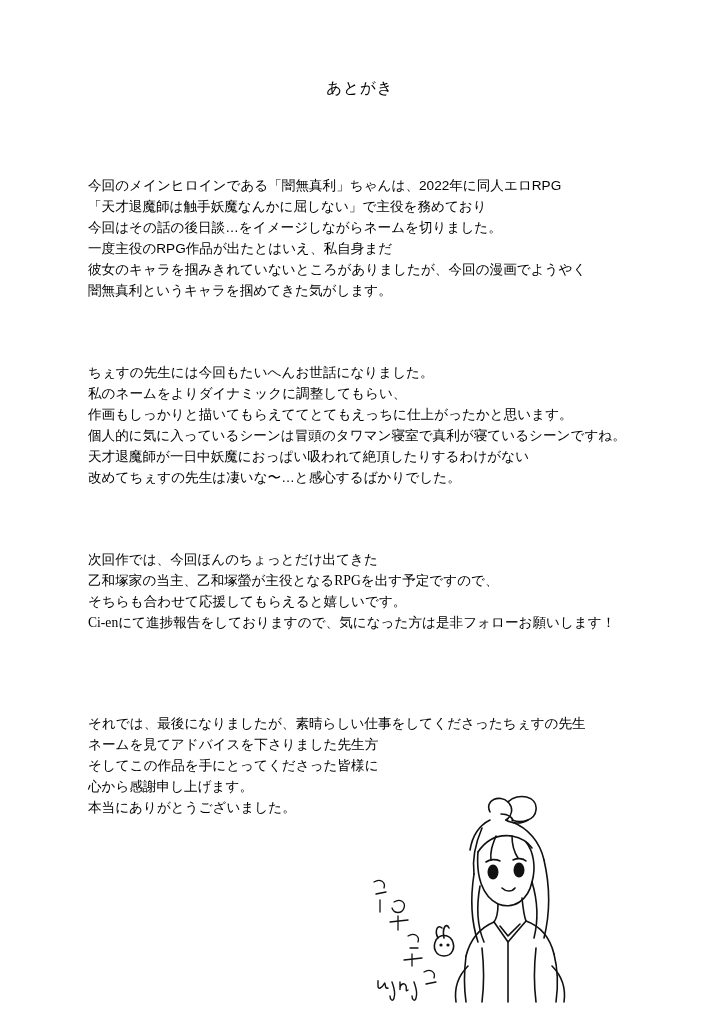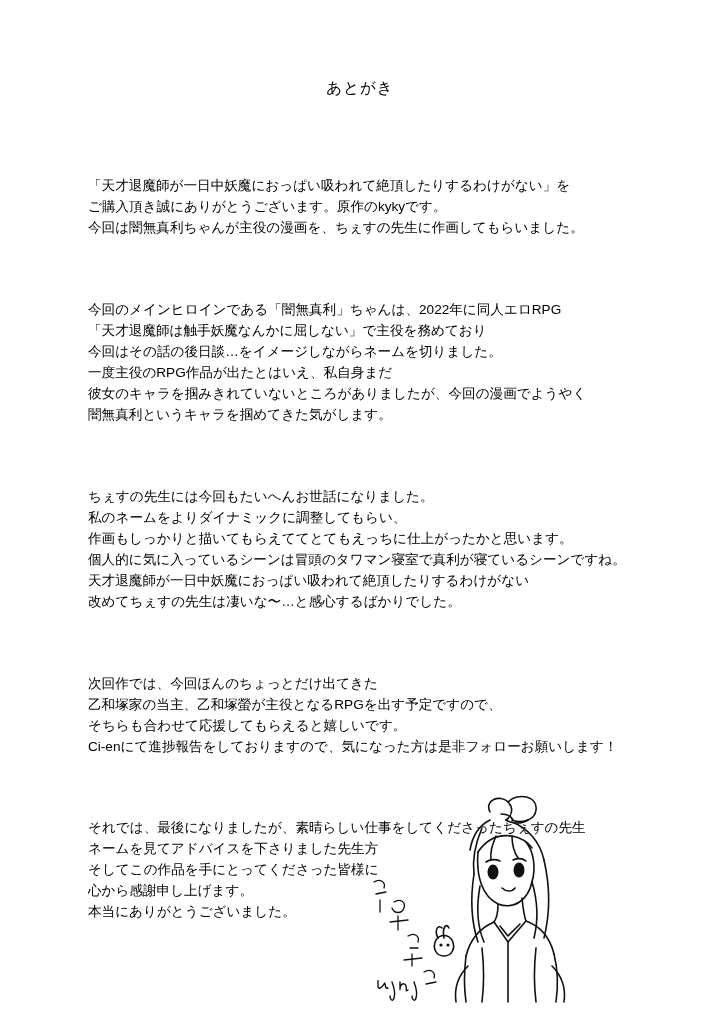--- a/index.html
+++ b/index.html
@@ -42,21 +42,22 @@
     line-height: 21px;
     white-space: pre-wrap;
     word-break: break-all;
   }
   .para {
     margin: 0 0 19px 0;
     white-space: pre-wrap;
     word-break: break-all;
   }
   .para.gap-big {
-    margin-bottom: 18px;
+    margin-bottom: 38px;
+    font-family: Liberation Serif, serif;
   }
   .para:last-child {
     margin-bottom: 0;
   }
   #illustration {
     position: absolute;
     left: 372px;
     top: 790px;
     width: 240px;
     height: 222px;
@@ -66,23 +67,20 @@
   }
 </style>
 </head>
 <body>
 
 <div id="page">
 
   <div id="title">あとがき</div>
 
   <div id="body-text">
-    <p class="para">「天才退魔師が一日中妖魔におっぱい吸われて絶頂したりするわけがない」を
-ご購入頂き誠にありがとうございます。原作のkykyです。
-今回は闇無真利ちゃんが主役の漫画を、ちぇすの先生に作画してもらいました。</p>
     <p class="para">今回のメインヒロインである「闇無真利」ちゃんは、2022年に同人エロRPG
 「天才退魔師は触手妖魔なんかに屈しない」で主役を務めており
 今回はその話の後日談…をイメージしながらネームを切りました。
 一度主役のRPG作品が出たとはいえ、私自身まだ
 彼女のキャラを掴みきれていないところがありましたが、今回の漫画でようやく
 闇無真利というキャラを掴めてきた気がします。</p>
     <p class="para">ちぇすの先生には今回もたいへんお世話になりました。
 私のネームをよりダイナミックに調整してもらい、
 作画もしっかりと描いてもらえててとてもえっちに仕上がったかと思います。
 個人的に気に入っているシーンは冒頭のタワマン寝室で真利が寝ているシーンですね。

